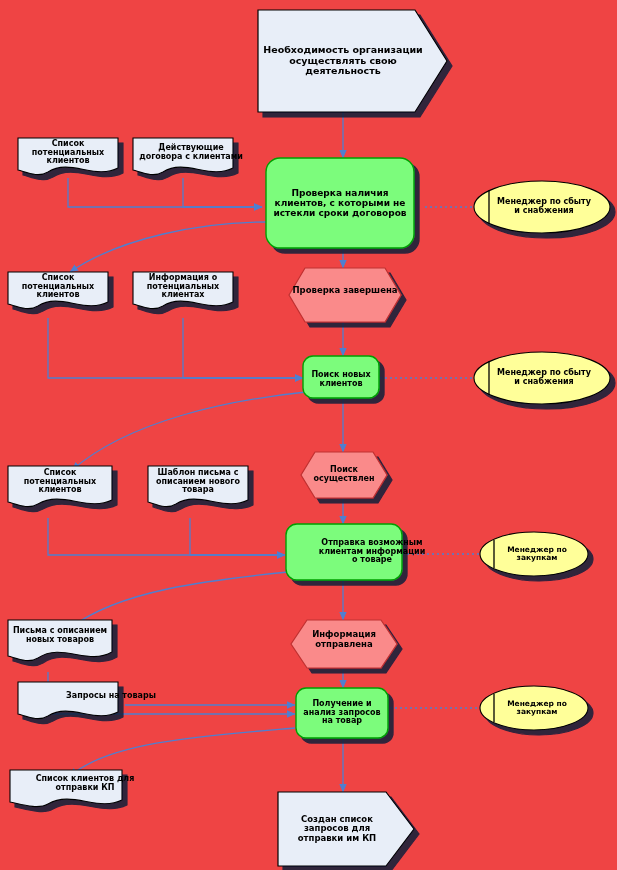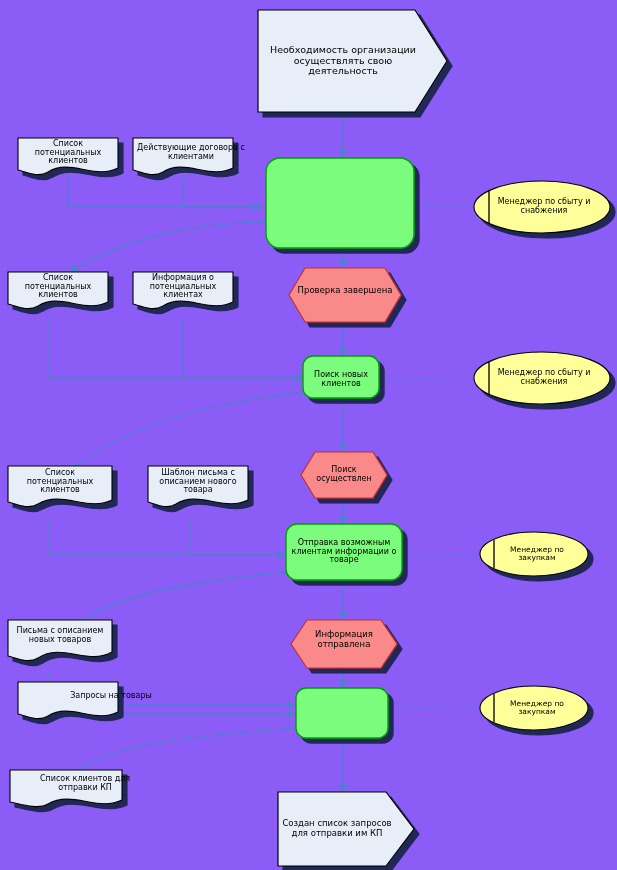--- a/index.html
+++ b/index.html
@@ -1,19 +1,19 @@
 <!DOCTYPE html>
 <html><head>
 <meta charset="utf-8">
 <title>Flowchart</title>
 <style>
   html,body{margin:0;padding:0;background:#000;}
   body{width:617px;height:870px;overflow:hidden;
        font-family:"DejaVu Sans","Liberation Sans",sans-serif;}
-  #stage{position:relative;width:617px;height:870px;background:#8b5cf6;}
+  #stage{position:relative;width:617px;height:870px;background:#ef4444;font-weight:bold;}
   svg.layer{position:absolute;left:0;top:0;width:617px;height:870px;}
   .node{position:absolute;display:flex;align-items:center;justify-content:center;
         text-align:center;color:#000;line-height:1.12;}
   .node span{display:block;padding:0 3px;}
 </style>
 </head>
 <body>
 
 <div id="stage">
 
@@ -116,41 +116,47 @@
 
     <g filter="url(#sh)">
       <path d="M278,792 L386,792 L414,829 L386,866 L278,866 z" fill="#e8eef8" stroke="#000" stroke-width="1.2"></path>
     </g>
   </svg>
 
   <div class="node" style="left:258px;top:10px;width:170px;height:102px;font-size:9.5px;">
     <span>Необходимость организации осуществлять свою деятельность</span>
   </div>
 
+  <div class="node" style="left:266px;top:158px;width:148px;height:90px;font-size:9px;">
+    <span>Проверка наличия клиентов, с которыми не истекли сроки договоров</span>
+  </div>
 
   <div class="node" style="left:289px;top:268px;width:112px;height:46px;font-size:8.5px;">
     <span>Проверка завершена</span>
   </div>
 
   <div class="node" style="left:303px;top:356px;width:76px;height:47px;font-size:8px;">
     <span>Поиск новых клиентов</span>
   </div>
 
   <div class="node" style="left:301px;top:452px;width:86px;height:46px;font-size:8px;">
     <span>Поиск осуществлен</span>
   </div>
 
-  <div class="node" style="left:286px;top:524px;width:116px;height:56px;font-size:8px;">
+  <div class="node" style="left:286px;top:524px;width:116px;height:56px;font-size:8px;padding-left:28px;">
     <span>Отправка возможным клиентам информации о товаре</span>
   </div>
 
   <div class="node" style="left:291px;top:620px;width:106px;height:40px;font-size:8.5px;">
     <span>Информация отправлена</span>
   </div>
 
+  <div class="node" style="left:294px;top:688px;width:96px;height:50px;font-size:8px;">
+    <span>Получение и анализ запросов на товар</span>
+  </div>
 
   <div class="node" style="left:278px;top:792px;width:118px;height:74px;font-size:8.5px;">
     <span>Создан список запросов для отправки им КП</span>
   </div>
 
   <div class="node" style="left:18px;top:136px;width:100px;height:34px;font-size:8px;">
     <span>Список потенциальных клиентов</span>
   </div>
   <div class="node" style="left:133px;top:136px;width:116px;height:34px;font-size:8px;">
     <span>Действующие договора с клиентами</span>

